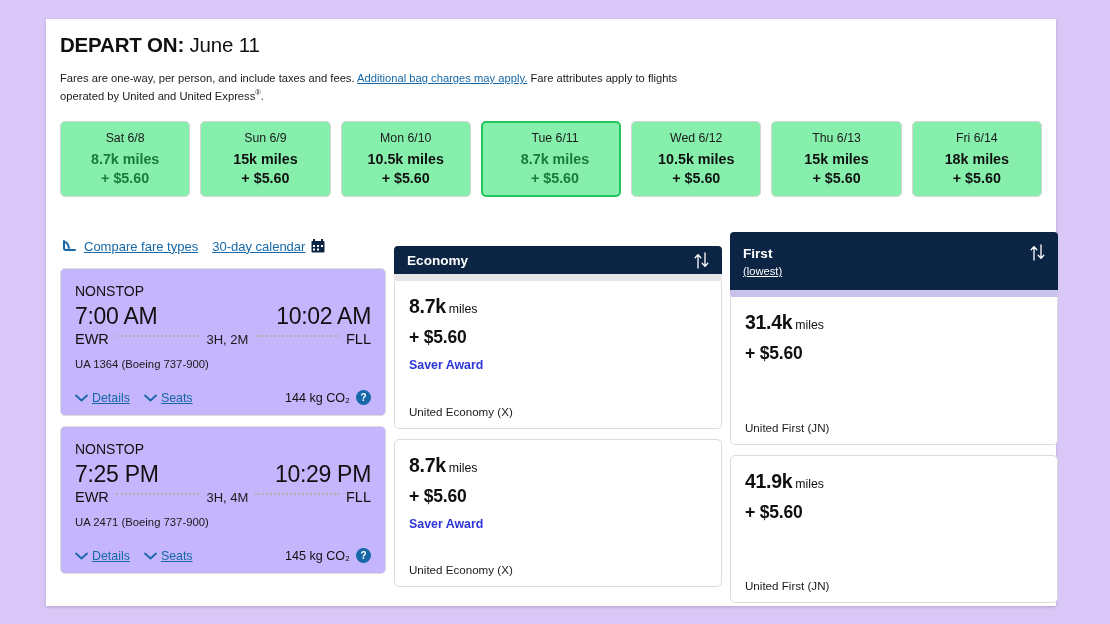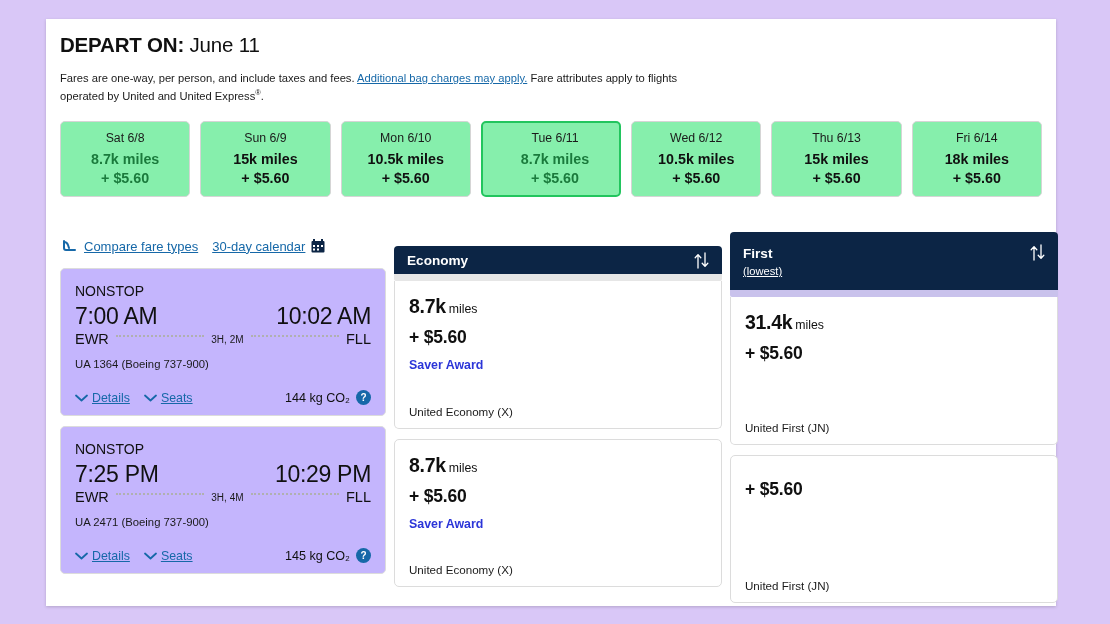--- a/index.html
+++ b/index.html
@@ -175,21 +175,21 @@
     color: #101010;
     margin-top: 1px;
   }
   .fc-route .dots {
     flex: 1 1 auto;
     border-bottom: 2px dotted #b0b0b0;
     height: 1px;
     position: relative;
     top: -3px;
   }
-  .fc-route .dur { font-size: 10px; color: #1a1a1a; white-space: nowrap; }
+  .fc-route .dur { font-size: 13px; color: #1a1a1a; white-space: nowrap; }
   .fc-flightno {
     font-size: 11.3px;
     color: #1a1a1a;
     margin-top: 11px;
   }
   .fc-bottom {
     margin-top: auto;
     display: flex;
     align-items: center;
     justify-content: space-between;
@@ -467,20 +467,21 @@
         </svg>
       </div>
       <div class="accent-bar"></div>
       <div>
           <div class="fare-card under-head">
             <div class="fc-miles"><span>31.4k</span><small>miles</small></div>
             <div class="fc-cash">+ $5.60</div>
             <div class="fc-classname">United First (JN)</div>
           </div>
           <div class="fare-card standalone">
+            <div class="fc-miles"><span>41.9k</span><small>miles</small></div>
             <div class="fc-cash">+ $5.60</div>
             <div class="fc-classname">United First (JN)</div>
           </div>
         </div>
     </div>
 
   </div>
 </div>
 
 </body></html>

